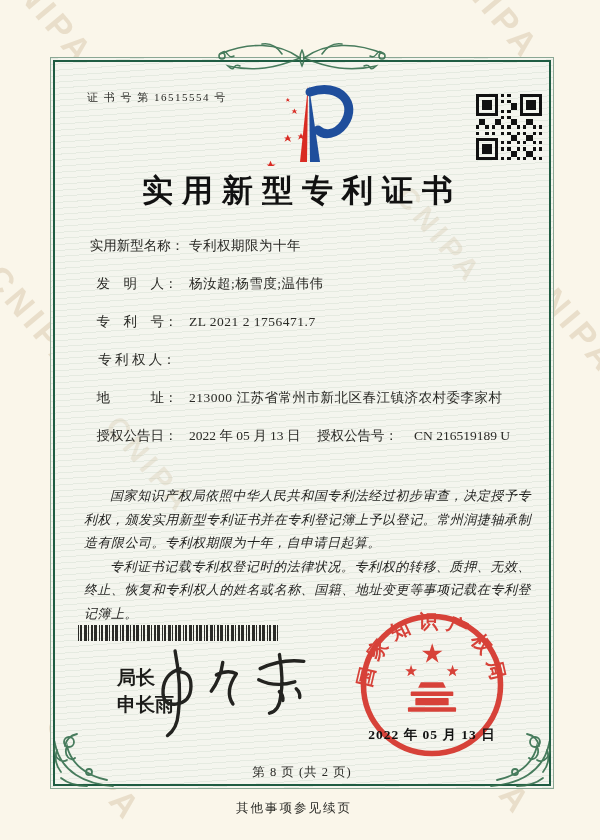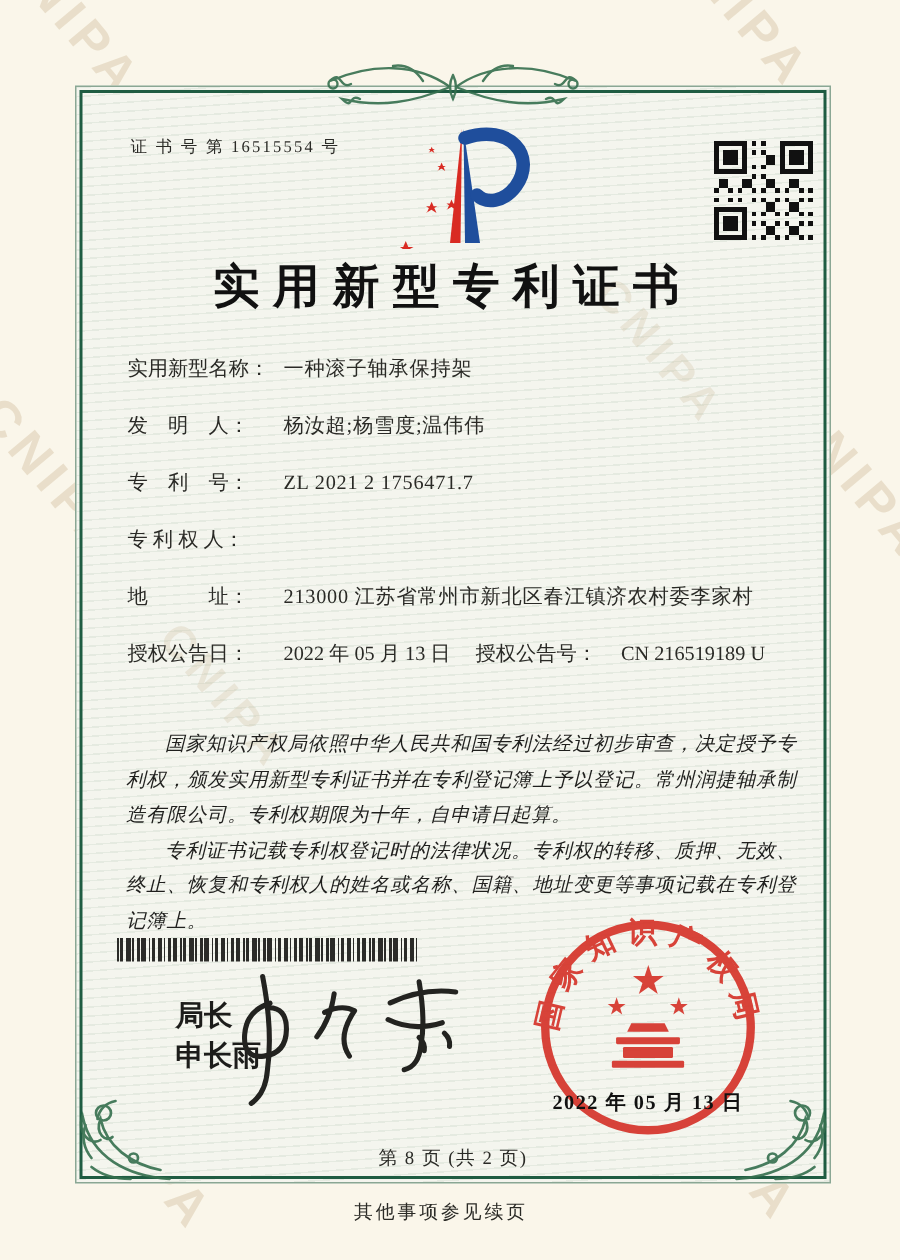--- a/index.html
+++ b/index.html
@@ -29,21 +29,21 @@
   .corner.left{left:-4px;}
   .corner.right{right:-4px;transform:scaleX(-1);}
   
   .cert-no{position:absolute;left:36px;top:32px;font-size:11px;letter-spacing:1.5px;}
   .logo{position:absolute;left:50%;top:24px;transform:translateX(-50%);}
   .qr{position:absolute;left:425px;top:36px;}
   .title{
     position:absolute;left:0;right:0;top:112px;text-align:center;
     font-size:31px;font-weight:bold;letter-spacing:9px;color:#111;
   }
-  .fields{position:absolute;left:34px;top:178px;right:20px;font-size:13.5px;}
+  .fields{position:absolute;left:34px;top:178px;right:20px;font-size:13.5px;text-align:center;}
   .frow{display:flex;height:38px;align-items:flex-start;line-height:20px;}
   .frow .lbl{flex:0 0 104px;white-space:nowrap;}
   .frow .val{letter-spacing:.5px;}
   .grant-row{display:flex;height:30px;line-height:20px;}
   .grant-row .pair{display:flex;}
   .grant-row .pair.first{flex:0 0 232px;}
   .paras{
     position:absolute;left:33px;right:22px;top:426px;
     font-size:13px;line-height:23.5px;text-align:justify;
     font-style:italic;letter-spacing:.5px;color:#1f1f1d;
@@ -314,21 +314,21 @@
       <rect x="4" y="20" width="1" height="1" fill="#111"></rect>
       <rect x="5" y="20" width="1" height="1" fill="#111"></rect>
       <rect x="6" y="20" width="1" height="1" fill="#111"></rect>
     </svg>
 
   <div class="title">实用新型专利证书</div>
 
   <div class="fields">
     <div class="frow">
       <span class="lbl">实用新型名称：</span>
-      <span class="val">一种滚子轴承保持架</span>
+      <span class="val">专利权期限为十年</span>
     </div>
     <div class="frow">
       <span class="lbl">发　明　人：</span>
       <span class="val">杨汝超;杨雪度;温伟伟</span>
     </div>
     <div class="frow">
       <span class="lbl">专　利　号：</span>
       <span class="val">ZL 2021 2 1756471.7</span>
     </div>
     <div class="frow">

